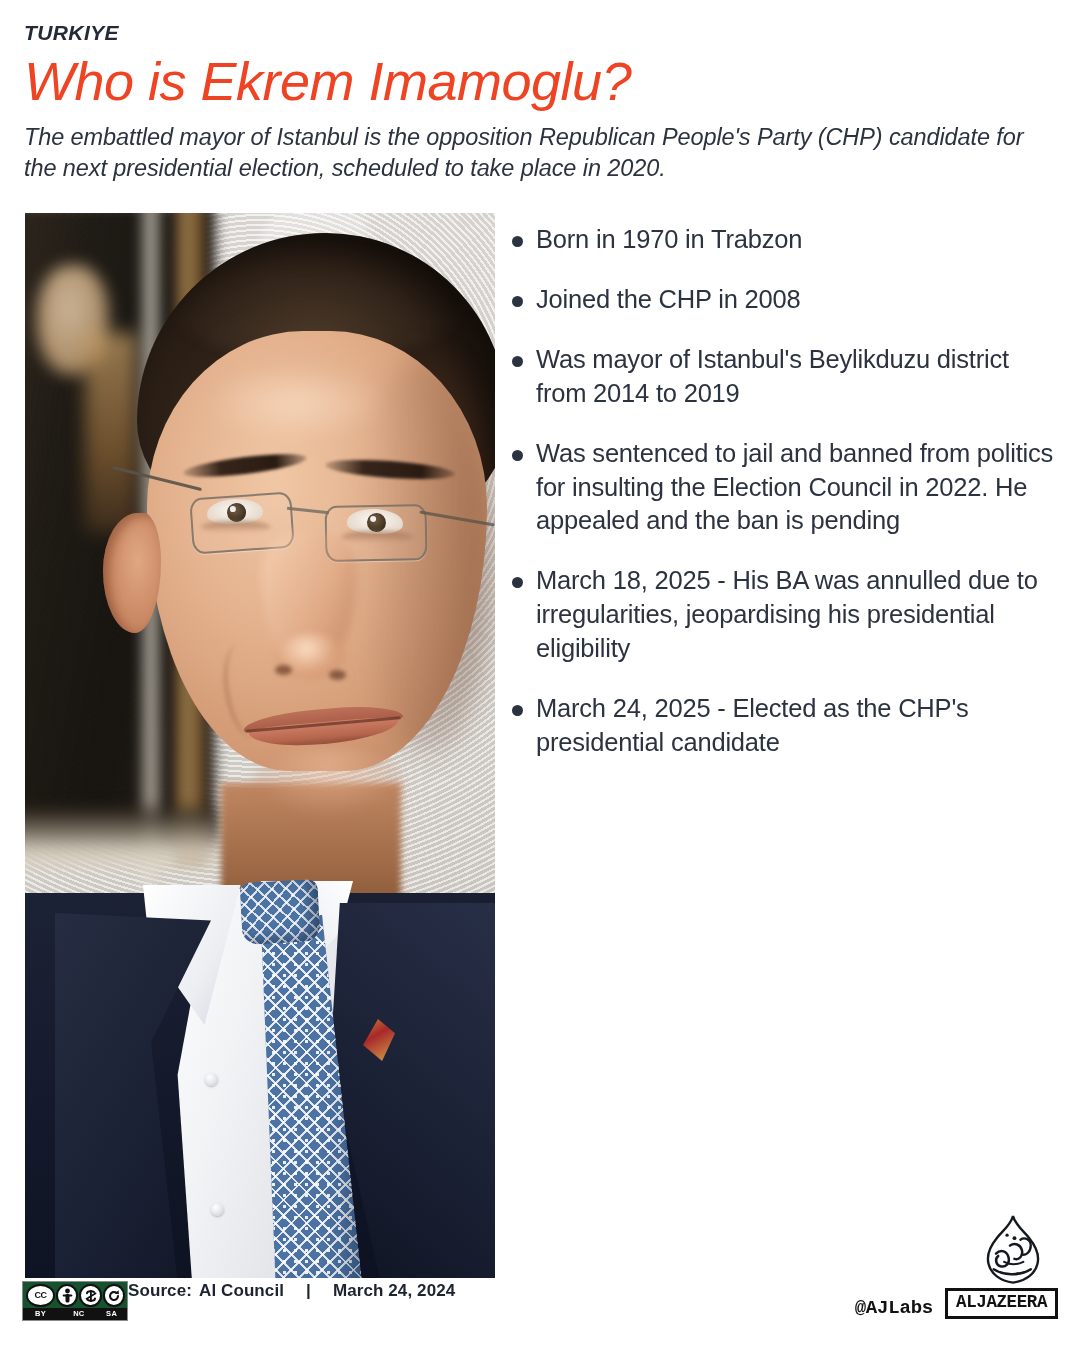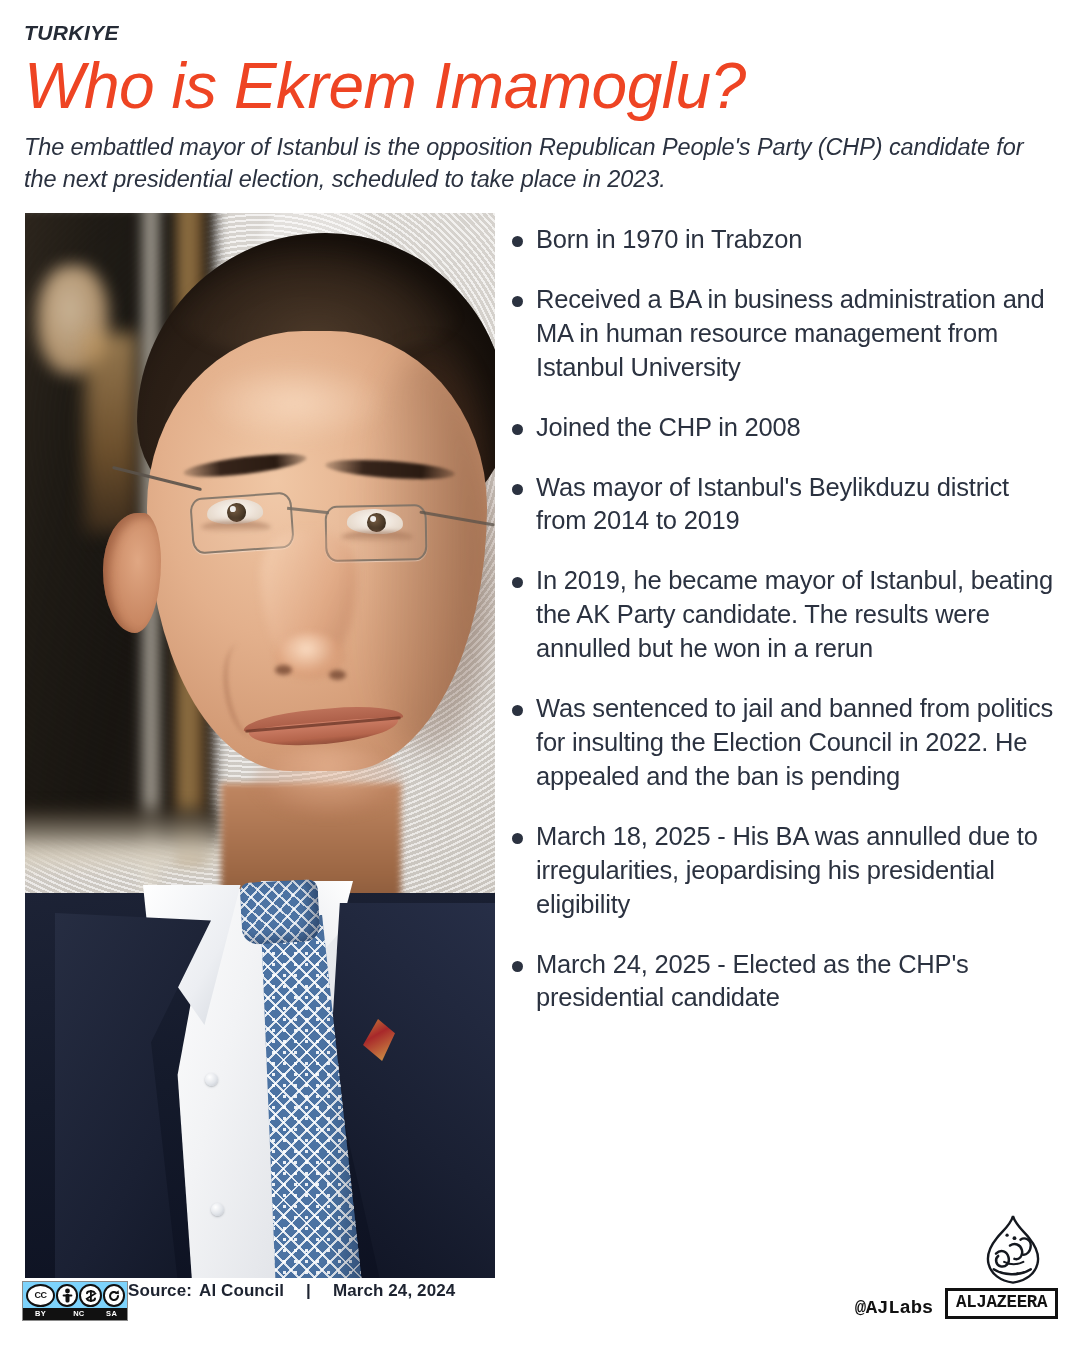--- a/index.html
+++ b/index.html
@@ -23,21 +23,21 @@
   }
   .kicker {
     font-size: 21px;
     font-weight: 700;
     letter-spacing: 0.4px;
     color: #252b36;
     line-height: 1;
     margin: 0 0 10px 0;
   }
   .headline {
-    font-size: 64px;
+    font-size: 54px;
     font-weight: 400;
     color: #ee4423;
     line-height: 1.05;
     letter-spacing: -0.5px;
     margin: 0 0 12px 0;
   }
   .subhead {
     font-size: 23.5px;
     font-weight: 400;
     color: #2b3240;
@@ -453,21 +453,21 @@
     position: absolute;
     left: 0;
     bottom: 0;
     width: 1080px;
     height: 72px;
   }
   .cc-badge {
     position: absolute;
     left: 22px; top: 3px;
     width: 104px; height: 38px;
-    background: #7dd3fc;
+    background: #14532d;
     border: 1px solid #8a8a8a;
     display: flex;
     flex-direction: column;
   }
   .cc-icons {
     display: flex;
     align-items: center;
     gap: 1px;
     padding: 2px 2px 0 3px;
     height: 25px;
@@ -548,21 +548,21 @@
     color: #111111;
     line-height: 1;
   }
 </style>
 </head>
 <body>
 
 <div class="header">
   <div class="kicker">TURKIYE</div>
   <h1 class="headline">Who is Ekrem Imamoglu?</h1>
-  <p class="subhead">The embattled mayor of Istanbul is the opposition Republican People's Party (CHP) candidate for the next presidential election, scheduled to take place in 2023.</p>
+  <p class="subhead">The embattled mayor of Istanbul is the opposition Republican People's Party (CHP) candidate for the next presidential election, scheduled to take place in 2020.</p>
 </div>
 
 <div class="body-area">
 
   <div class="photo">
     <div class="photo-inner">
       <div class="bg-wall"></div>
       <div class="bg-frame"></div>
       <div class="bg-frame-face"></div>
       <div class="bg-frame-band"></div>
@@ -622,33 +622,25 @@
     </div>
   </div>
 
   <div class="bullets">
     <div class="bullet-row">
       <span class="bullet-dot"></span>
       <span class="bullet-text">Born in 1970 in Trabzon</span>
     </div>
     <div class="bullet-row">
       <span class="bullet-dot"></span>
-      <span class="bullet-text">Received a BA in business administration and MA in human resource management from Istanbul University</span>
-    </div>
-    <div class="bullet-row">
-      <span class="bullet-dot"></span>
       <span class="bullet-text">Joined the CHP in 2008</span>
     </div>
     <div class="bullet-row">
       <span class="bullet-dot"></span>
       <span class="bullet-text">Was mayor of Istanbul's Beylikduzu district from 2014 to 2019</span>
-    </div>
-    <div class="bullet-row">
-      <span class="bullet-dot"></span>
-      <span class="bullet-text">In 2019, he became mayor of Istanbul, beating the AK Party candidate. The results were annulled but he won in a rerun</span>
     </div>
     <div class="bullet-row">
       <span class="bullet-dot"></span>
       <span class="bullet-text">Was sentenced to jail and banned from politics for insulting the Election Council in 2022. He appealed and the ban is pending</span>
     </div>
     <div class="bullet-row">
       <span class="bullet-dot"></span>
       <span class="bullet-text">March 18, 2025 - His BA was annulled due to irregularities, jeopardising his presidential eligibility</span>
     </div>
     <div class="bullet-row">

